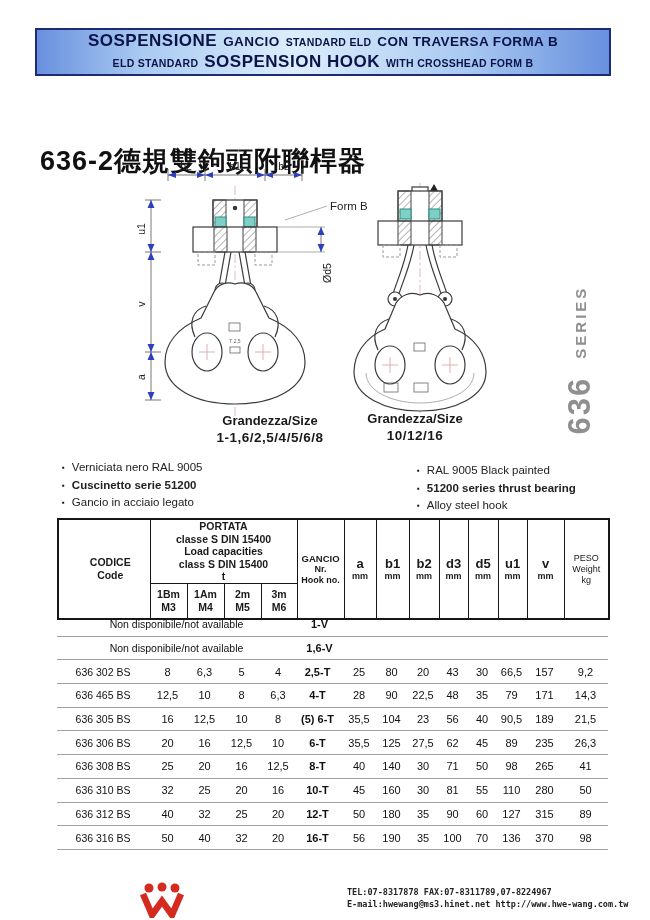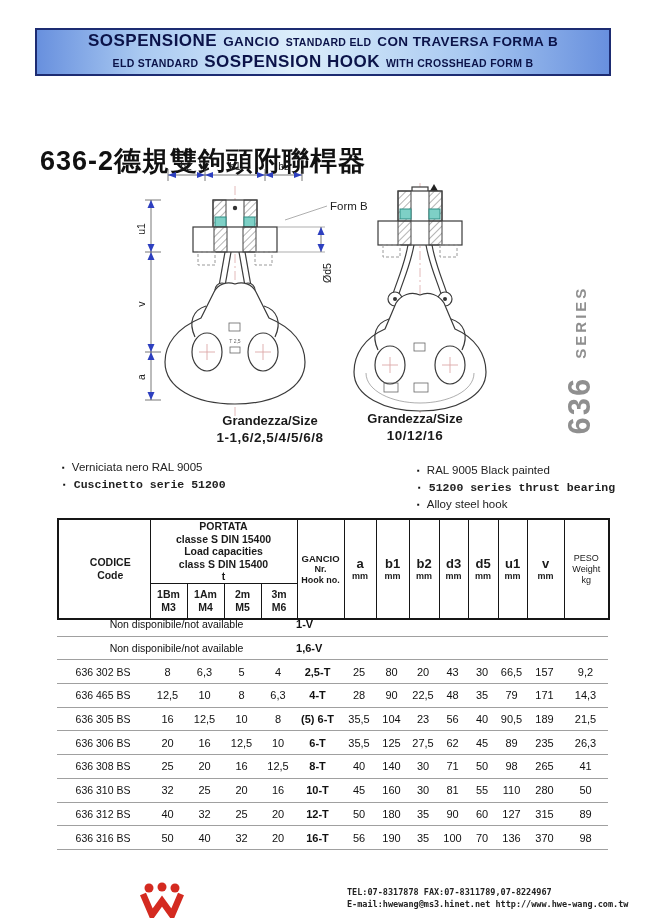--- a/index.html
+++ b/index.html
@@ -42,21 +42,21 @@
 
   .series{left:475px;top:330px;width:210px;height:60px;transform:rotate(-90deg);
     display:flex;align-items:center;justify-content:center;gap:18px;color:#8f8f8f;}
   .series .n6{font-size:31px;font-weight:bold;letter-spacing:2px;}
   .series .sw{font-size:15px;font-weight:bold;letter-spacing:3px;text-transform:uppercase;}
 
   
   .features{width:330px;}
   .feat-item{font-size:11.5px;line-height:16.5px;color:#222;white-space:nowrap;}
   .feat-item::before{content:"▪";font-size:8px;margin-right:7px;vertical-align:1px;color:#111;}
-  .feat-item.bold{font-weight:bold;font-family:Liberation Mono, monospace;}
+  .feat-item.bold{font-weight:bold;}
 
   
   table{border-collapse:collapse;table-layout:fixed;}
   .htable{left:57px;top:518px;width:551px;border:2.5px solid #161616;background:#fff;}
   .htable th{border:1.5px solid #161616;padding:0;vertical-align:middle;text-align:center;
              font-weight:bold;background:#fff;overflow:hidden;}
   .hr1{height:59px;} .hr2{height:36px;}
   .h-codice div{font-size:10.5px;line-height:13px;margin-left:12px;}
   .h-portata div{font-size:10.5px;line-height:12.5px;}
   .h-sub div{font-size:10.5px;line-height:13px;}
@@ -64,21 +64,21 @@
   .h-gancio .g1{font-size:9.5px;}
   .h-dim .dlabel{font-size:13px;line-height:14px;}
   .h-dim .dunit{font-size:9px;line-height:10px;}
   .h-peso div{font-size:9px;font-weight:normal;line-height:11px;}
 
   .btable{left:57px;top:613px;width:551px;}
   .btable td{border-bottom:1.5px solid #a0a0a0;height:22.7px;padding:0;font-size:11px;
              text-align:center;white-space:nowrap;color:#111;vertical-align:middle;}
   .btable td.na{font-size:10.5px;}
   .btable td.hook{font-weight:bold;padding-right:4px;}
-  .btable td.hook.center{text-align:left;padding-right:0;}
+  .btable td.hook.center{text-align:center;padding-right:0;}
   .btable td.code{font-size:10.5px;}
 
   
   .company{left:192px;top:884px;color:#d42a20;}
   .company .cjk{font-size:13.5px;font-weight:bold;letter-spacing:1.5px;line-height:16px;}
   .company .en{font-size:8px;font-weight:bold;letter-spacing:.3px;line-height:10px;}
   .contact{left:347px;top:887px;font-family:"DejaVu Sans Mono",monospace;font-size:8.5px;
            font-weight:bold;line-height:11.5px;color:#222;white-space:nowrap;}
 </style>
 </head>
@@ -249,20 +249,21 @@
   </div>
 
   <div class="abs series">
     <span class="n6">636</span>
     <span class="sw">Series</span>
   </div>
 
   <div class="abs features" style="left:62px;top:459px">
       <div class="feat-item">Verniciata nero RAL 9005</div>
       <div class="feat-item bold">Cuscinetto serie 51200</div>
+      <div class="feat-item">Gancio in acciaio legato</div>
     </div>
   <div class="abs features" style="left:417px;top:462px">
       <div class="feat-item">RAL 9005 Black painted</div>
       <div class="feat-item bold">51200 series thrust bearing</div>
       <div class="feat-item">Alloy steel hook</div>
     </div>
 
   <table class="abs htable">
     <colgroup>
       <col style="width:92px">

